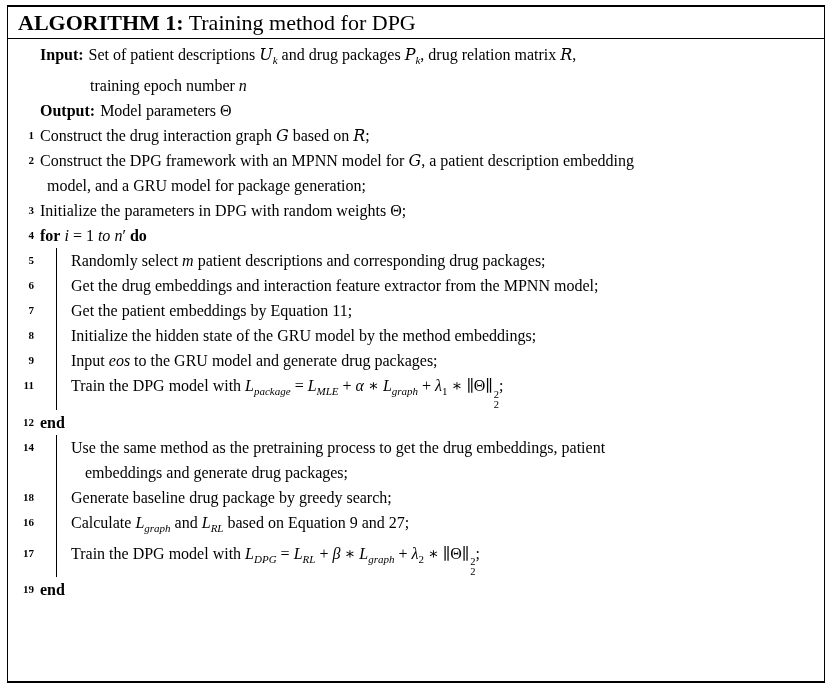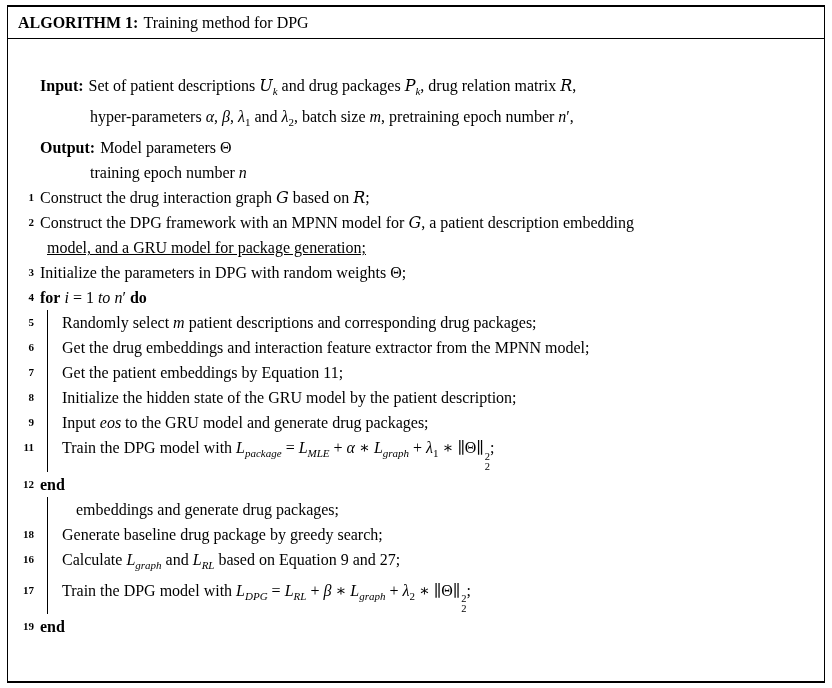--- a/index.html
+++ b/index.html
@@ -22,31 +22,31 @@
     height: 100%;
     border: 1px solid #000;
     border-top: 2px solid #000;
     border-bottom: 2.5px solid #000;
     display: flex;
     flex-direction: column;
   }
   .algo-header {
     padding: 5px 10px 4px 10px;
     border-bottom: 1.2px solid #000;
-    font-size: 16px;
+    font-size: 22px;
     line-height: 22px;
     white-space: nowrap;
   }
   .algo-label { font-weight: bold; margin-right: 5px; }
   .algo-body {
     flex: 1;
     padding: 3px 6px 2px 6px;
     font-size: 16px;
   }
-  .io-block { margin-left: 26px; margin-top: 31px; }
+  .io-block { margin-left: 26px; }
   .io-line {
     line-height: 25px;
     white-space: nowrap;
   }
   .io-line.cont { padding-left: 50px; }
   .io-label { font-weight: bold; margin-right: 5px; }
   .row {
     display: flex;
     align-items: stretch;
     line-height: 25px;
@@ -57,24 +57,24 @@
     flex: 0 0 20px;
     text-align: right;
     font-size: 11px;
     font-weight: bold;
     line-height: 25px;
     margin-right: 6px;
   }
   .txt { flex: 1; }
   .txt.lvl1 {
     border-left: 1px solid #000;
-    margin-left: 7px;
+    margin-left: 16px;
     padding-left: 14px;
   }
-  .txt.cont0 { padding-left: 7px; text-decoration: underline; }
+  .txt.cont0 { padding-left: 7px; }
   .txt.lvl1.ind { padding-left: 28px; }
   c {
     font-style: italic;
     font-family: "DejaVu Serif", serif;
   }
   sub, sup { font-size: 11px; }
   sub i, i sub, sup i { font-size: 11px; }
   w {
     display: inline-flex;
     flex-direction: column;
@@ -97,25 +97,24 @@
     <div class="algo-header">
       <span class="algo-label">ALGORITHM 1:</span><span class="algo-title">Training method for DPG</span>
     </div>
 
     <div class="algo-body">
 
       <div class="io-block">
         <div class="io-line">
           <span class="io-label">Input:</span><span>Set of patient descriptions <c>U</c><sub><i>k</i></sub> and drug packages <c>P</c><sub><i>k</i></sub>, drug relation matrix <c>R</c>,</span>
         </div>
-        <div class="io-line cont">hyper-parameters <i>α</i>, <i>β</i>, <i>λ</i><sub>1</sub> and <i>λ</i><sub>2</sub>, batch size <i>m</i>, pretraining epoch number <i>n</i>′,</div>
+        <div class="io-line cont">training epoch number <i>n</i></div>
         <div class="io-line">
           <span class="io-label">Output:</span><span>Model parameters Θ</span>
         </div>
-        <div class="io-line cont">training epoch number <i>n</i></div>
       </div>
 
       <div class="row">
         <span class="num">1</span>
         <div class="txt lvl0">Construct the drug interaction graph <c>G</c> based on <c>R</c>;</div>
       </div>
       <div class="row">
         <span class="num">2</span>
         <div class="txt lvl0">Construct the DPG framework with an MPNN model for <c>G</c>, a patient description embedding</div>
       </div>
@@ -138,36 +137,40 @@
       <div class="row">
         <span class="num">6</span>
         <div class="txt lvl1">Get the drug embeddings and interaction feature extractor from the MPNN model;</div>
       </div>
       <div class="row">
         <span class="num">7</span>
         <div class="txt lvl1">Get the patient embeddings by Equation 11;</div>
       </div>
       <div class="row">
         <span class="num">8</span>
-        <div class="txt lvl1">Initialize the hidden state of the GRU model by the patient description;</div>
+        <div class="txt lvl1">Initialize the hidden state of the GRU model by the method embeddings;</div>
       </div>
       <div class="row">
         <span class="num">9</span>
         <div class="txt lvl1">Input <i>eos</i> to the GRU model and generate drug packages;</div>
       </div>
       <div class="row">
         <span class="num">11</span>
         <div class="txt lvl1">Train the DPG model with <i>L<sub>package</sub></i> = <i>L<sub>MLE</sub></i> + <i>α</i> ∗ <i>L<sub>graph</sub></i> + <i>λ</i><sub>1</sub> ∗ ∥Θ∥<w>
               <sup>2</sup>
               <sub>2</sub>
             </w>;</div>
       </div>
       <div class="row">
         <span class="num">12</span>
         <div class="txt lvl0"><b>end</b></div>
+      </div>
+      <div class="row">
+        <span class="num">14</span>
+        <div class="txt lvl1">Use the same method as the pretraining process to get the drug embeddings, patient</div>
       </div>
       <div class="row">
         <span class="num"></span>
         <div class="txt lvl1 ind">embeddings and generate drug packages;</div>
       </div>
       <div class="row">
         <span class="num">18</span>
         <div class="txt lvl1">Generate baseline drug package by greedy search;</div>
       </div>
       <div class="row">

